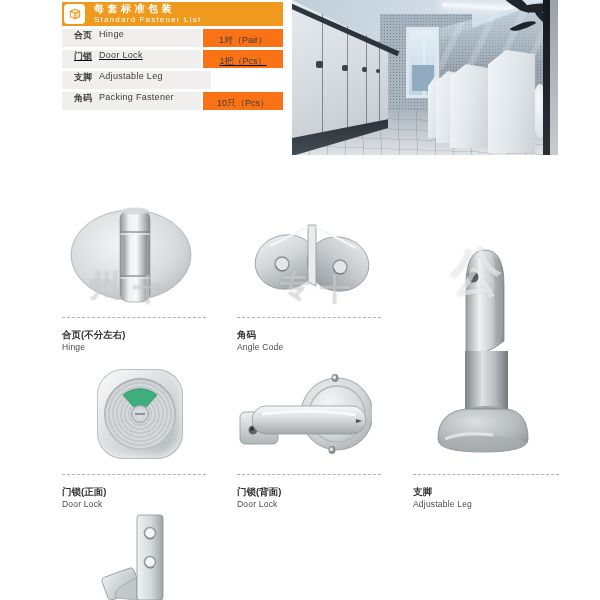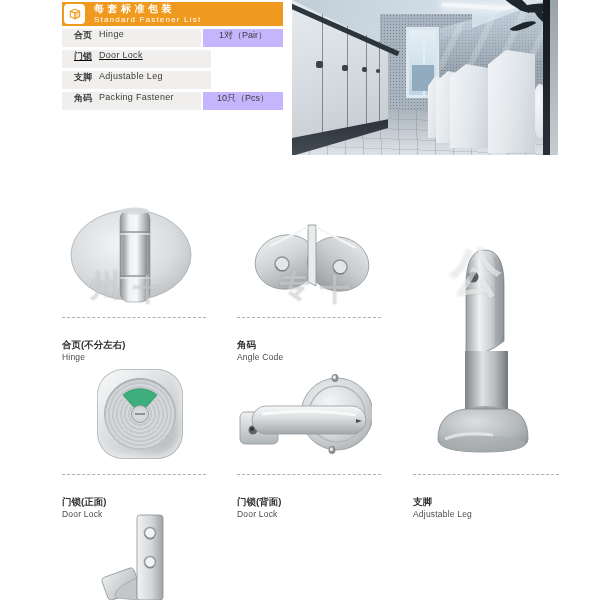--- a/index.html
+++ b/index.html
@@ -11,21 +11,21 @@
   .hdr{left:62px;top:2px;width:221px;height:24px;background:#EF9A1E;display:flex;align-items:center;}
   .hdr-icon{width:21px;height:20px;background:#fff;border-radius:4px;margin-left:2px;
             display:flex;align-items:center;justify-content:center;flex:0 0 auto;}
   .hdr-text{margin-left:9px;line-height:1;}
   .hdr-zh{color:#fff;font-size:10px;font-weight:bold;letter-spacing:3.5px;}
   .hdr-en{color:#fff;font-size:8px;letter-spacing:1.2px;margin-top:2px;}
 
   
   .prow{left:62px;width:221px;height:18px;display:flex;}
   .pname{width:149px;background:#F0EFED;display:flex;padding-left:12px;box-sizing:border-box;}
-  .pqty{width:86px;margin-left:2px;background:#c4b5fd;display:flex;align-items:flex-start;justify-content:center;}
+  .pqty{width:86px;margin-left:2px;background:#f97316;display:flex;align-items:flex-end;justify-content:center;}
   .pname .zh{font-size:9px;font-weight:700;color:#3b3b3b;}
   .pname .en{font-size:9px;color:#3b3b3b;margin-left:7px;letter-spacing:.3px;}
   .pqty span{font-size:9px;color:#3b3b3b;}
 
   
   .photo{left:292px;top:0;width:266px;height:155px;overflow:hidden;background:linear-gradient(#d6e0e8,#c3cdd5);}
   .ph{position:absolute;}
   .ph-ceil{left:0;top:0;width:266px;height:50px;background:linear-gradient(100deg,#c6d1da,#e9f0f5);}
   .ph-light{left:150px;top:5px;width:84px;height:4px;background:#fff;box-shadow:0 0 7px 2px rgba(255,255,255,.9);transform:rotate(3deg);}
   .ph-backwall{left:88px;top:14px;width:92px;height:102px;background-color:#aab4bd;
@@ -58,21 +58,21 @@
   .ph-rail{position:absolute;left:-4px;top:2px;width:122px;height:5px;background:#20252b;
     transform:rotate(24deg);transform-origin:0 0;}
   .ph-plinth{position:absolute;left:0;top:116px;width:96px;height:40px;
     background:linear-gradient(#22272d,#40474e);clip-path:polygon(0 55%,100% 8%,100% 30%,0 100%);}
   .ph-leaf{background:#0e1317;border-radius:0 100% 0 100%;}
   .ph-band{left:251px;top:0;width:7px;height:155px;background:linear-gradient(#14181d,#2b3037);}
   .ph-edge{left:258px;top:0;width:8px;height:155px;background:linear-gradient(#9aa2a9,#c6cbcf);}
   .ph-tint{left:0;top:0;width:266px;height:155px;background:linear-gradient(rgba(150,178,205,.12),rgba(150,178,205,.05));}
 
   
-  .plabel{border-top:1px dashed #b0b0b0;padding-top:22px;line-height:1;}
+  .plabel{border-top:1px dashed #b0b0b0;padding-top:12px;line-height:1;}
   .plabel .zh{font-size:9.5px;font-weight:700;color:#2f2f2f;display:block;}
   .plabel .en{font-size:8.5px;color:#4a4a4a;display:block;margin-top:3px;letter-spacing:.2px;}
 
   
   .lockfront{left:97px;top:369px;width:86px;height:90px;border-radius:26px;
     background:linear-gradient(135deg,#fbfcfc 0%,#d4d8da 55%,#aab0b3 100%);
     box-shadow:inset 0 0 0 1px rgba(140,146,150,.5), inset -3px -4px 8px rgba(255,255,255,.7);}
   .lf-disc{position:absolute;left:7px;top:9px;width:72px;height:72px;border-radius:50%;
     background:repeating-radial-gradient(circle at 50% 50%,#d6d9db 0 2px,#c5c9cc 2px 4px);
     box-shadow:inset 0 1px 3px rgba(90,95,100,.45);}
@@ -111,20 +111,23 @@
       <span class="en">Hinge</span>
     </div>
     <div class="pqty">
       <span>1对（Pair）</span>
     </div>
   </div>
   <div class="abs prow" style="top:50px;text-decoration:underline;">
     <div class="pname">
       <span class="zh">门锁</span>
       <span class="en">Door Lock</span>
+    </div>
+    <div class="pqty">
+      <span>1把（Pcs）</span>
     </div>
   </div>
   <div class="abs prow" style="top:71px;">
     <div class="pname">
       <span class="zh">支脚</span>
       <span class="en">Adjustable Leg</span>
     </div>
   </div>
   <div class="abs prow" style="top:92px;">
     <div class="pname">

